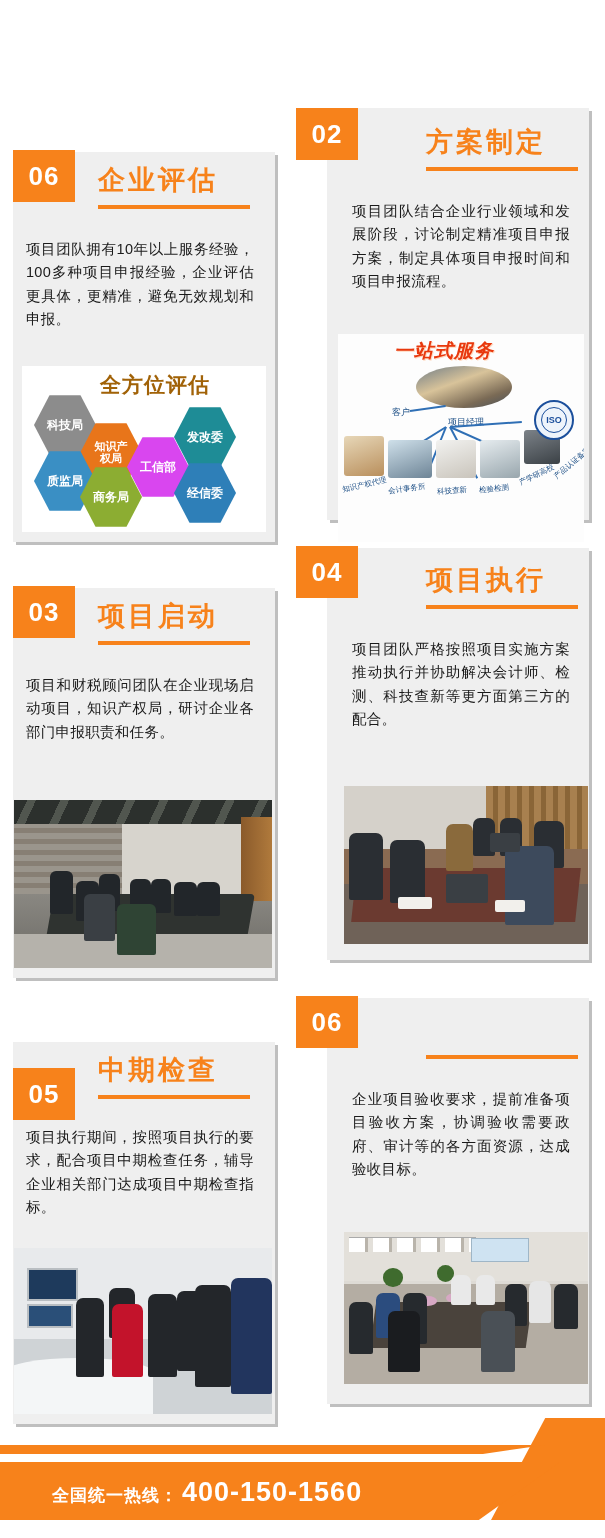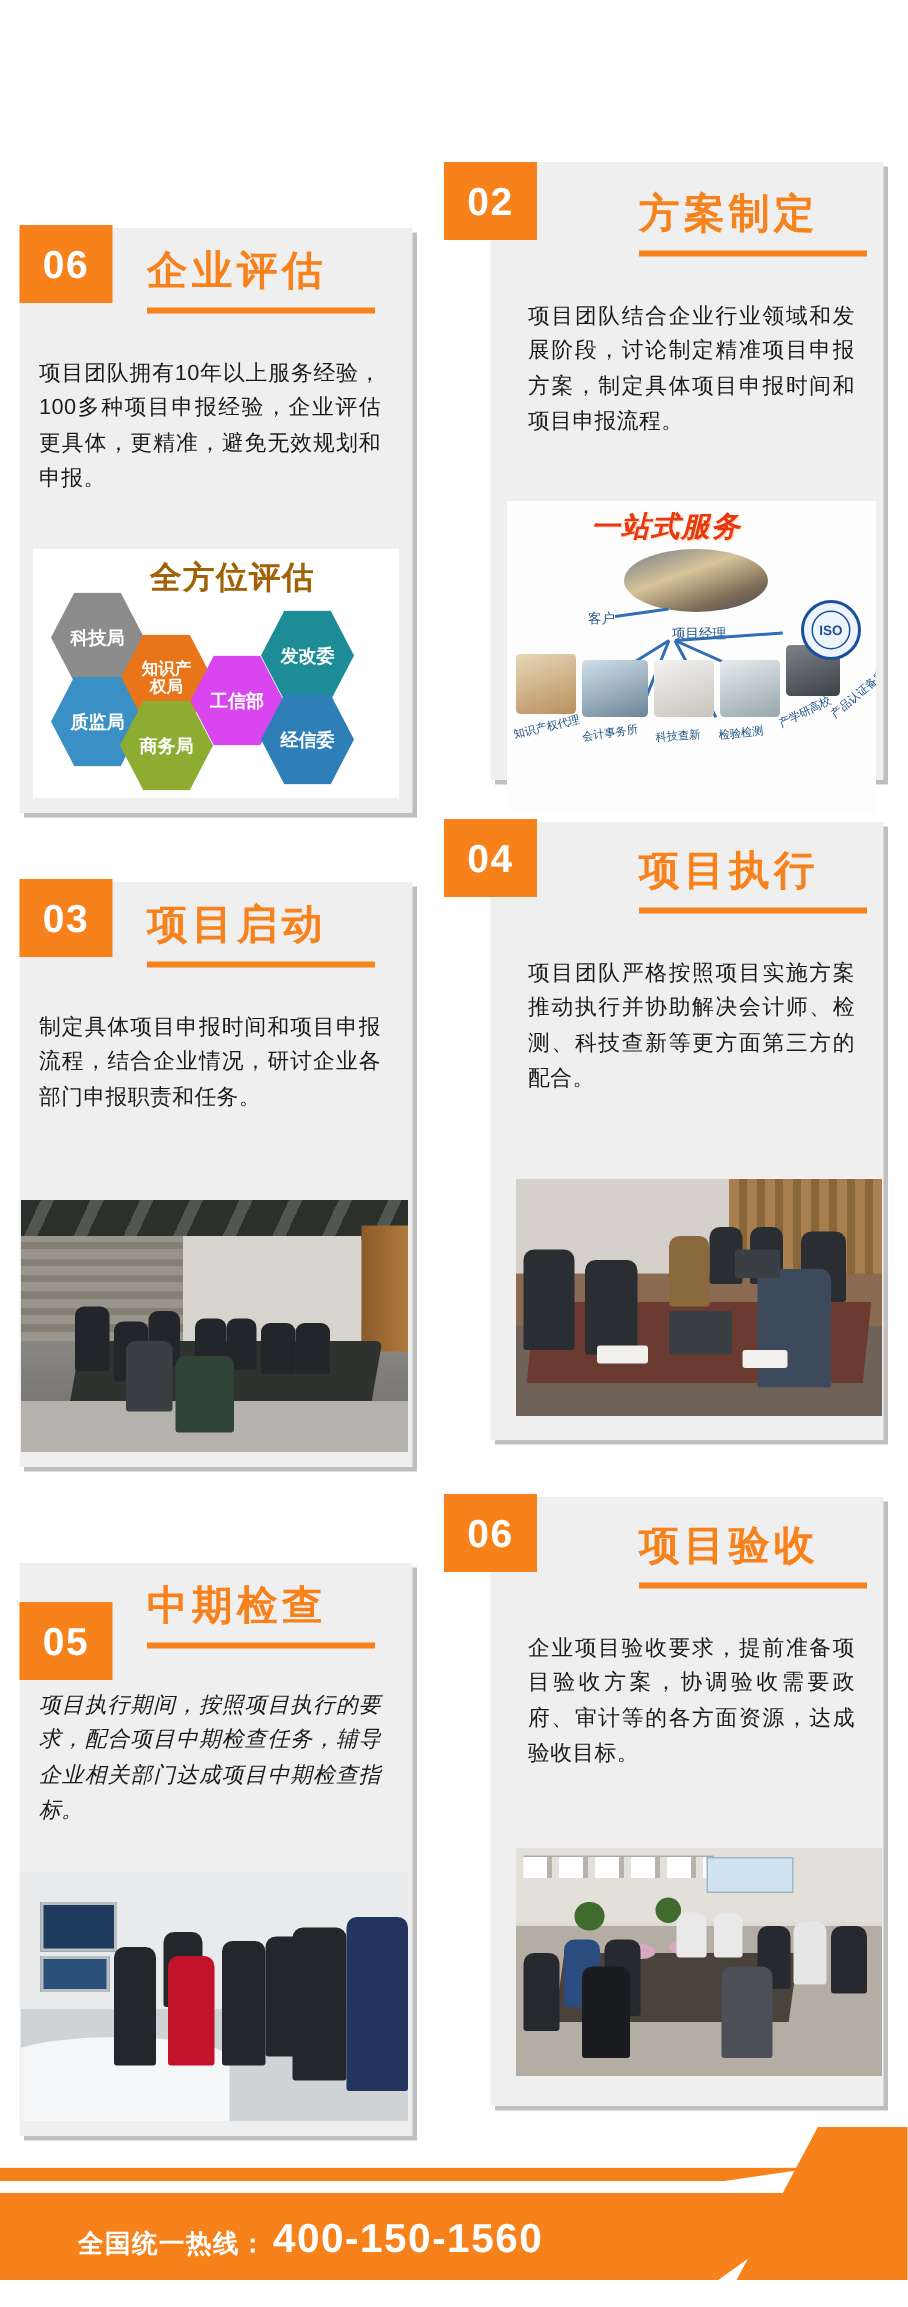--- a/index.html
+++ b/index.html
@@ -256,21 +256,21 @@
     <div class="lbl" style="left:141px; top:150px; font-size:7.5px; transform:rotate(-6deg);">检验检测</div>
     <div class="lbl" style="left:180px; top:136px; font-size:7.5px; transform:rotate(-26deg);">产学研高校</div>
     <div class="lbl" style="left:212px; top:124px; font-size:7.5px; transform:rotate(-40deg);">产品认证备案</div>
   </div>
 
   <div class="card" style="left:13px; top:588px; width:262px; height:390px;">
   </div>
   <div class="badge" style="left:13px; top:586px;">03</div>
   <div class="card-title" style="left:98px; top:598px;">项目启动</div>
   <div class="title-rule" style="left:98px; top:641px; width:152px;"></div>
-  <div class="card-body" style="left:26px; top:674px; width:228px;">制定具体项目申报时间和项目申报流程，结合企业情况，研讨企业各部门申报职责和任务。</div>
+  <div class="card-body" style="left:26px; top:674px; width:228px;">项目和财税顾问团队在企业现场启动项目，知识产权局，研讨企业各部门申报职责和任务。</div>
   <div class="photo" style="left:14px; top:800px; width:258px; height:168px;">
     <div class="ph-conf">
       <div class="ceil"></div>
       <div class="wallL"></div>
       <div class="wallR"></div>
       <div class="wood"></div>
       <div class="table"></div>
       <div class="floor"></div>
       <div class="p" style="left:14%; top:42%; width:9%;  height:26%;"></div>
       <div class="p" style="left:24%; top:48%; width:9%;  height:24%;"></div>
@@ -307,40 +307,39 @@
       <div class="lap" style="left:22%; top:70%; width:14%; height:8%; background:#f2f0ec;"></div>
       <div class="lap" style="left:62%; top:72%; width:12%; height:8%; background:#f2f0ec;"></div>
     </div>
   </div>
 
   <div class="card" style="left:13px; top:1042px; width:262px; height:382px;">
   </div>
   <div class="badge" style="left:13px; top:1068px;">05</div>
   <div class="card-title" style="left:98px; top:1052px;">中期检查</div>
   <div class="title-rule" style="left:98px; top:1095px; width:152px;"></div>
-  <div class="card-body" style="left:26px; top:1126px; width:228px;font-style:italic;">项目执行期间，按照项目执行的要求，配合项目中期检查任务，辅导企业相关部门达成项目中期检查指标。</div>
+  <div class="card-body" style="left:26px; top:1126px; width:228px;">项目执行期间，按照项目执行的要求，配合项目中期检查任务，辅导企业相关部门达成项目中期检查指标。</div>
   <div class="photo" style="left:14px; top:1248px; width:258px; height:166px;">
     <div class="ph-show">
       <div class="scr"></div>
       <div class="scr2"></div>
       <div class="desk"></div>
       <div class="p" style="left:24%; top:30%; width:11%; height:48%;"></div>
       <div class="p" style="left:37%; top:24%; width:10%; height:30%;"></div>
       <div class="p red" style="left:38%; top:34%; width:12%; height:44%;"></div>
       <div class="p" style="left:52%; top:28%; width:11%; height:50%;"></div>
       <div class="p" style="left:63%; top:26%; width:10%; height:48%;"></div>
       <div class="p" style="left:70%; top:22%; width:14%; height:62%;"></div>
       <div class="p" style="left:84%; top:18%; width:16%; height:70%; background:#22355e;"></div>
     </div>
   </div>
 
   <div class="card" style="left:327px; top:998px; width:262px; height:406px;">
   </div>
   <div class="badge" style="left:296px; top:996px;">06</div>
-  <div class="card-title" style="left:426px; top:1012px;">项目验收</div>
   <div class="title-rule" style="left:426px; top:1055px; width:152px;"></div>
   <div class="card-body" style="left:352px; top:1088px; width:218px;">企业项目验收要求，提前准备项目验收方案，协调验收需要政府、审计等的各方面资源，达成验收目标。</div>
   <div class="photo" style="left:344px; top:1232px; width:244px; height:152px;">
     <div class="ph-big">
       <div class="wall"></div>
       <div class="frames"></div>
       <div class="proj"></div>
       <div class="plant" style="left:16%; top:24%; width:8%; height:12%;"></div>
       <div class="plant" style="left:38%; top:22%; width:7%; height:11%;"></div>
       <div class="tbl"></div>

